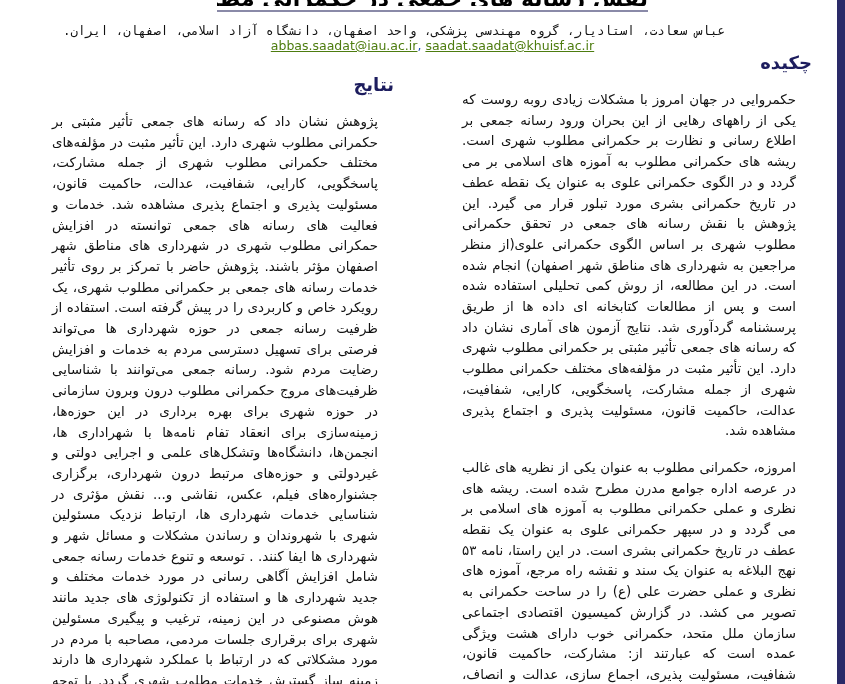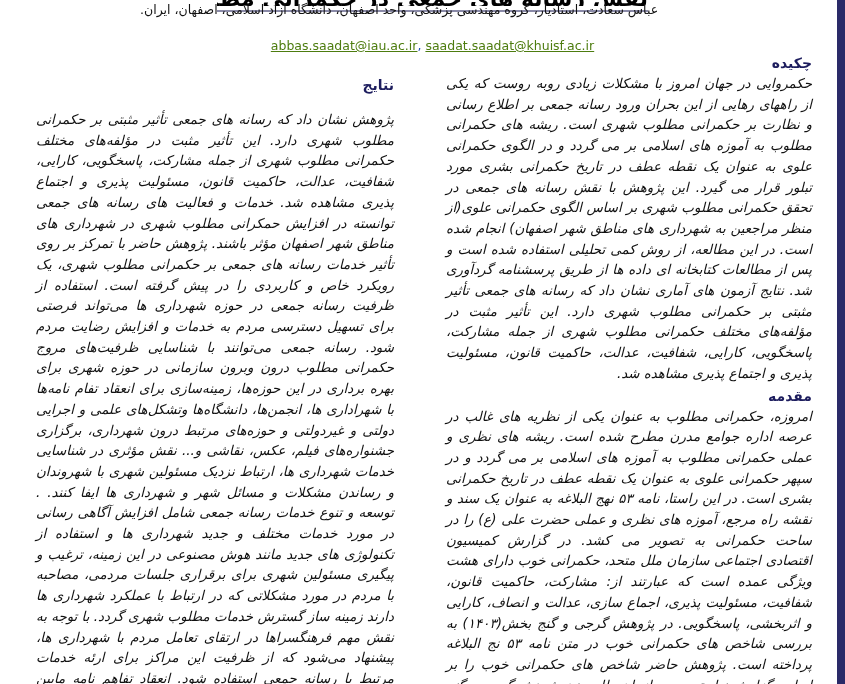--- a/index.html
+++ b/index.html
@@ -11,64 +11,64 @@
   .title-cut {
     position: absolute; top: -14px; left: 217px; width: 431px;
     text-align: center; font-size: 22px; font-weight: bold; color: #000;
     direction: rtl; white-space: nowrap; overflow: hidden; height: 20px;
   }
   .title-rule {
     position: absolute; top: 10px; left: 217px; width: 431px; height: 2px;
     background: #8a8aa8;
   }
   .authors {
-    position: absolute; top: 0; left: 140px; width: 585px;
+    position: absolute; top: 22px; left: 140px; width: 585px;
     text-align: left; direction: rtl; font-size: 12.5px; line-height: 20px;
     white-space: nowrap;
+    font-family: Liberation Mono, monospace;
   }
   .emails {
     position: absolute; top: 36px; left: 140px; width: 585px;
     text-align: center; font-size: 12.5px; line-height: 20px; direction: ltr;
     font-family: "DejaVu Sans", sans-serif;
   }
   .emails a { color: #4d7c0f; text-decoration: underline; }
   .emails .sep { color: #1f4fb4; }
   .right-bar {
     position: absolute; top: 0; right: 0; width: 8px; height: 684px;
     background: #2a2a68;
   }
   .col {
     position: absolute; direction: rtl; text-align: justify;
     font-size: 13.4px; line-height: 20.7px;
   }
-  .col p { margin: 0; text-align-last: right; font-style: italic; }
+  .col p { margin: 16px; text-align-last: right; }
   .col-right { top: 52px; left: 446px; width: 366px; }
   .col-left { top: 74px; left: 36px; width: 358px; }
   .heading {
-    font-weight: bold; color: #1d1d5e; font-size: 14px; line-height: 22px;
+    font-weight: bold; color: #1d1d5e; font-size: 18px; line-height: 22px;
     margin: 0;
   }
   .col-left .heading { margin-bottom: 14px; }
 </style>
 </head>
 <body>
 
 <div class="title-cut">نقش رسانه های جمعی در حکمرانی مطلوب شهری</div>
 <div class="title-rule"></div>
 
 <div class="authors">عباس سعادت، استادیار، گروه مهندسی پزشکی، واحد اصفهان، دانشگاه آزاد اسلامی، اصفهان، ایران.</div>
 <div class="emails">
   <a>abbas.saadat@iau.ac.ir</a><span class="sep">,</span>
   <a>saadat.saadat@khuisf.ac.ir</a>
 </div>
 
 <div class="col col-right">
   <h3 class="heading">چکیده</h3>
   <p>حکمروایی در جهان امروز با مشکلات زیادی روبه روست که یکی از راههای رهایی از این بحران ورود رسانه جمعی بر اطلاع رسانی و نظارت بر حکمرانی مطلوب شهری است. ریشه های حکمرانی مطلوب به آموزه های اسلامی بر می گردد و در الگوی حکمرانی علوی به عنوان یک نقطه عطف در تاریخ حکمرانی بشری مورد تبلور قرار می گیرد. این پژوهش با نقش رسانه های جمعی در تحقق حکمرانی مطلوب شهری بر اساس الگوی حکمرانی علوی(از منظر مراجعین به شهرداری های مناطق شهر اصفهان) انجام شده است. در این مطالعه، از روش کمی تحلیلی استفاده شده است و پس از مطالعات کتابخانه ای داده ها از طریق پرسشنامه گردآوری شد. نتایج آزمون های آماری نشان داد که رسانه های جمعی تأثیر مثبتی بر حکمرانی مطلوب شهری دارد. این تأثیر مثبت در مؤلفه‌های مختلف حکمرانی مطلوب شهری از جمله مشارکت، پاسخگویی، کارایی، شفافیت، عدالت، حاکمیت قانون، مسئولیت پذیری و اجتماع پذیری مشاهده شد.</p>
-  <h3 class="heading">مقدمه</h3>
   <p>امروزه، حکمرانی مطلوب به عنوان یکی از نظریه های غالب در عرصه اداره جوامع مدرن مطرح شده است. ریشه های نظری و عملی حکمرانی مطلوب به آموزه های اسلامی بر می گردد و در سپهر حکمرانی علوی به عنوان یک نقطه عطف در تاریخ حکمرانی بشری است. در این راستا، نامه ۵۳ نهج البلاغه به عنوان یک سند و نقشه راه مرجع، آموزه های نظری و عملی حضرت علی (ع) را در ساحت حکمرانی به تصویر می کشد. در گزارش کمیسیون اقتصادی اجتماعی سازمان ملل متحد، حکمرانی خوب دارای هشت ویژگی عمده است که عبارتند از: مشارکت، حاکمیت قانون، شفافیت، مسئولیت پذیری، اجماع سازی، عدالت و انصاف، کارایی و اثربخشی، پاسخگویی. در پژوهش گرجی و گنج بخش(۱۴۰۳) به بررسی شاخص های حکمرانی خوب در متن نامه ۵۳ نج البلاغه پرداخته است. پژوهش حاضر شاخص های حکمرانی خوب را بر اساس گزارش نهاد توسعه سازمان ملل و نیز پژوهش گرجی و گنج بخش(۱۴۰۳) ؛که هشت شاخص حکمرانی خوب را در متن نامه ۵۳ نهج البلاغه مورد بررسی قرار داده است</p>
 </div>
 
 <div class="col col-left">
   <h3 class="heading">نتایج</h3>
   <p>پژوهش نشان داد که رسانه های جمعی تأثیر مثبتی بر حکمرانی مطلوب شهری دارد. این تأثیر مثبت در مؤلفه‌های مختلف حکمرانی مطلوب شهری از جمله مشارکت، پاسخگویی، کارایی، شفافیت، عدالت، حاکمیت قانون، مسئولیت پذیری و اجتماع پذیری مشاهده شد. خدمات و فعالیت های رسانه های جمعی توانسته در افزایش حمکرانی مطلوب شهری در شهرداری های مناطق شهر اصفهان مؤثر باشند. پژوهش حاضر با تمرکز بر روی تأثیر خدمات رسانه های جمعی بر حکمرانی مطلوب شهری، یک رویکرد خاص و کاربردی را در پیش گرفته است. استفاده از ظرفیت رسانه جمعی در حوزه شهرداری ها می‌تواند فرصتی برای تسهیل دسترسی مردم به خدمات و افزایش رضایت مردم شود. رسانه جمعی می‌توانند با شناسایی ظرفیت‌های مروج حکمرانی مطلوب درون وبرون سازمانی در حوزه شهری برای بهره برداری در این حوزه‌ها، زمینه‌سازی برای انعقاد تفام نامه‌ها با شهراداری ها، انجمن‌ها، دانشگاه‌ها وتشکل‌های علمی و اجرایی دولتی و غیردولتی و حوزه‌های مرتبط درون شهرداری، برگزاری جشنواره‌های فیلم، عکس، نقاشی و... نقش مؤثری در شناسایی خدمات شهرداری ها، ارتباط نزدیک مسئولین شهری با شهروندان و رساندن مشکلات و مسائل شهر و شهرداری ها ایفا کنند. . توسعه و تنوع خدمات رسانه جمعی شامل افزایش آگاهی رسانی در مورد خدمات مختلف و جدید شهرداری ها و استفاده از تکنولوژی های جدید مانند هوش مصنوعی در این زمینه، ترغیب و پیگیری مسئولین شهری برای برقراری جلسات مردمی، مصاحبه با مردم در مورد مشکلاتی که در ارتباط با عملکرد شهرداری ها دارند زمینه ساز گسترش خدمات مطلوب شهری گردد. با توجه به نقش مهم فرهنگسراها در ارتقای تعامل مردم با شهرداری ها، پیشنهاد می‌شود که از ظرفیت این مراکز برای ارئه خدمات مرتبط با رسانه جمعی استفاده شود. انعقاد تفاهم نامه مابین رسانه جمعی با معاونت فرهنگی شهرداری ها می تواند نقش مؤثری نسبت به ارائه خدمات تخصصی تر</p>
 </div>
 
 <div class="right-bar"></div>
 

